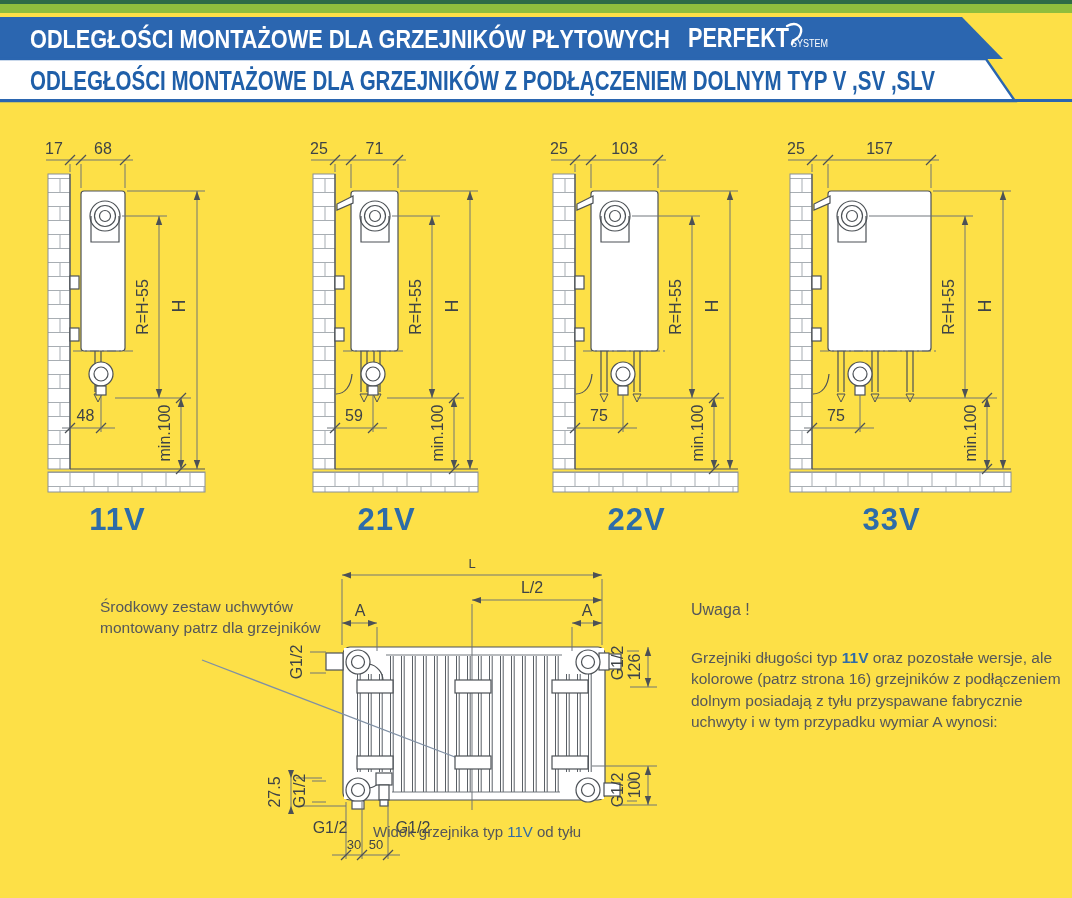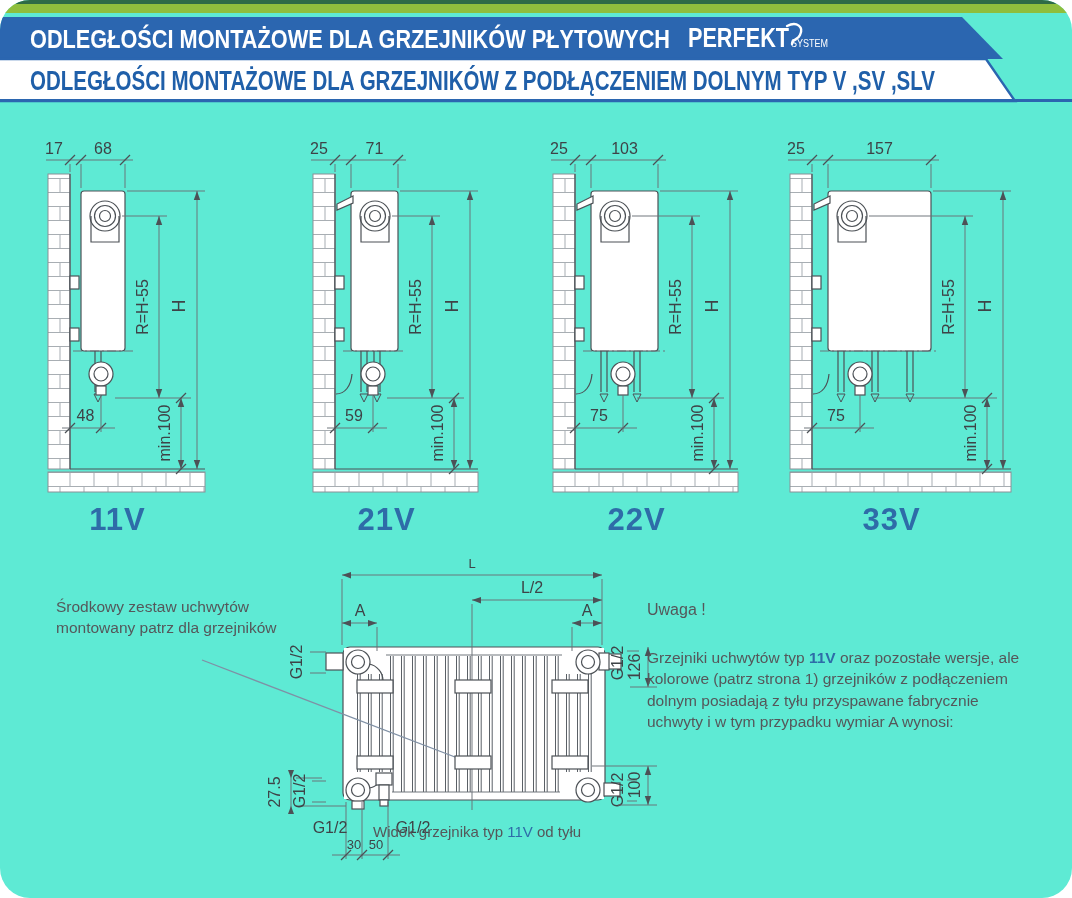--- a/index.html
+++ b/index.html
@@ -1,29 +1,29 @@
 <!DOCTYPE html>
 <html><head>
 <meta charset="utf-8">
 <style>
   html,body{margin:0;padding:0;background:#fff;}
   body{font-family:"Liberation Sans",sans-serif;}
-  .page{position:relative;width:1072px;height:898px;background:#5eead4;overflow:hidden;border-radius:30px;}
+  .page{position:relative;width:1072px;height:898px;background:#fde047;overflow:hidden;}
   .abs{position:absolute;}
   svg text{font-family:"Liberation Sans",sans-serif;}
   .thin{stroke:#6A7076;stroke-width:0.95;fill:none;}
   .med{stroke:#4C5156;stroke-width:1.2;fill:none;}
   .wfill{fill:#fff;}
   .dimtx{fill:#3E4347;font-size:16px;text-anchor:middle;}
   .dimtx2{fill:#3E4347;font-size:18px;text-anchor:middle;}
   .dimtx-s{fill:#3E4347;font-size:13px;text-anchor:middle;}
   .tlab{fill:#2E6CA8;font-size:31px;font-weight:bold;text-anchor:middle;letter-spacing:1px;}
   .cap{fill:#55575A;font-size:15px;}
   .capb{fill:#2E6CA8;}
-  .note{color:#55575A;font-size:15.5px;line-height:1.38;}
+  .note{color:#55575A;font-size:15.5px;line-height:1.38;margin-left:44px;}
   .blue-b{color:#2E6CA8;font-weight:bold;}
   .hdr-title{fill:#FFFFFF;font-weight:bold;}
   .sub-title{fill:#1F5FA9;font-weight:bold;}
 </style>
 </head>
 <body>
 
 <div class="page">
 
   <div class="abs" style="left:0;top:0;width:100%;height:3.5px;background:#2E6B46;"></div>
@@ -448,16 +448,16 @@
       <line x1="412" y1="214" x2="477" y2="214" class="thin"></line>
       <line x1="438" y1="253" x2="477" y2="253" class="thin"></line>
       <text x="460" y="233" class="dimtx" transform="rotate(-90 460 233)">100</text>
     </g>
 
     <text x="193" y="285" class="cap"><tspan>Widok grzejnika typ </tspan><tspan class="capb">11V</tspan><tspan> od tyłu</tspan></text>
   </svg>
 
   <div class="abs note" style="left:647px;top:599px;width:382px;">
     <div style="font-size:16px;">Uwaga !</div>
-    <div style="margin-top:26px;"><span>Grzejniki uchwytów typ </span><span class="blue-b">11V</span><span> oraz pozostałe wersje, ale kolorowe (patrz strona 1) grzejników z podłączeniem dolnym posiadają z tyłu przyspawane fabrycznie uchwyty i w tym przypadku wymiar A wynosi:</span></div>
+    <div style="margin-top:26px;"><span>Grzejniki długości typ </span><span class="blue-b">11V</span><span> oraz pozostałe wersje, ale kolorowe (patrz strona 16) grzejników z podłączeniem dolnym posiadają z tyłu przyspawane fabrycznie uchwyty i w tym przypadku wymiar A wynosi:</span></div>
   </div>
 
 </div>
 
 </body></html>

